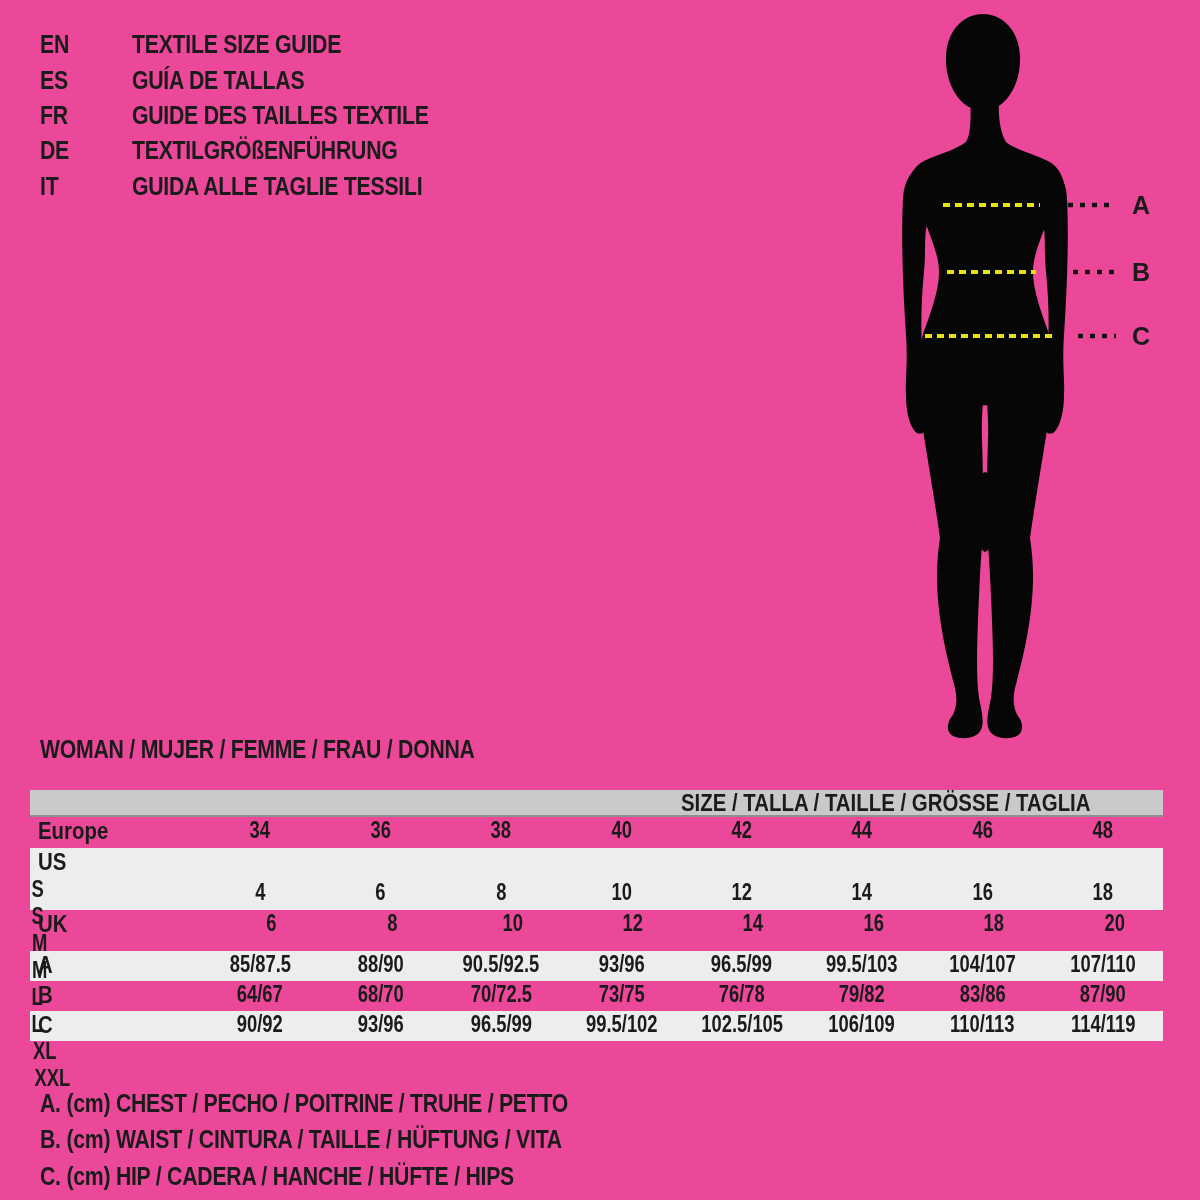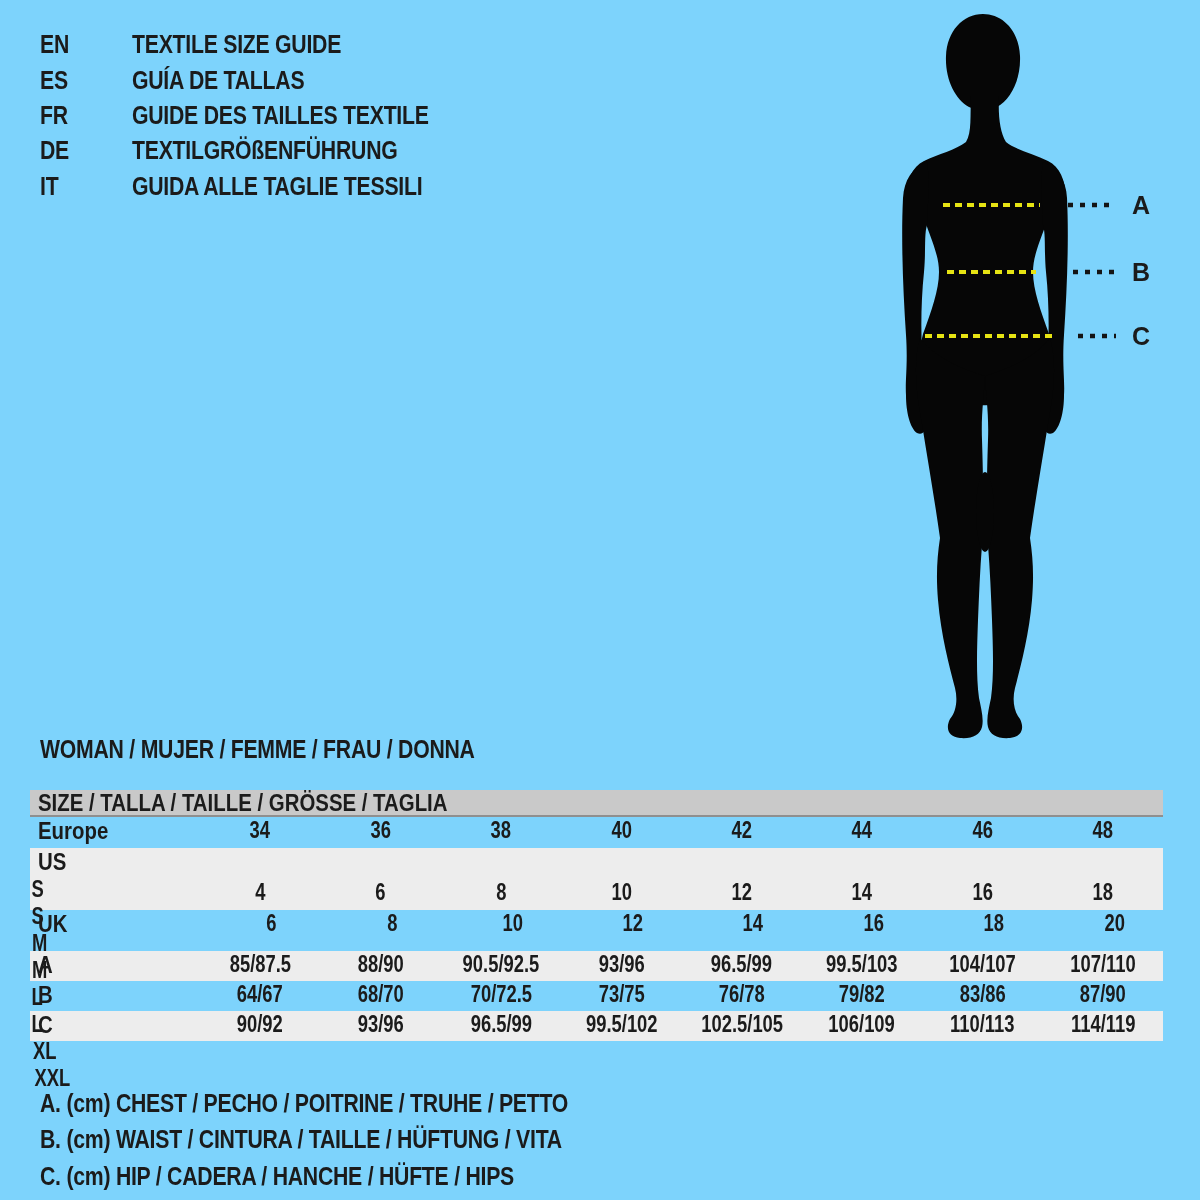--- a/index.html
+++ b/index.html
@@ -1,17 +1,17 @@
 <!DOCTYPE html>
 <html><head>
 <meta charset="utf-8">
 <style>
   html,body{margin:0;padding:0;background:#fff;}
   .canvas{
-    position:relative;width:1200px;height:1200px;background:#7dd3fc;
+    position:relative;width:1200px;height:1200px;background:#ec4899;
     font-family:"Liberation Sans", sans-serif;color:#1b1b1b;overflow:hidden;
   }
   
   .cond{display:inline-block;transform:scaleX(.85);transform-origin:0 50%;white-space:nowrap;}
   .cond-c{display:inline-block;transform:scaleX(.8);transform-origin:50% 50%;white-space:nowrap;}
 
   
   .lang-block{position:absolute;left:40px;top:27px;}
   .lang-row{display:flex;height:35.4px;align-items:center;font-weight:700;font-size:25px;letter-spacing:-.3px;}
   .lang-code{width:92px;}
@@ -22,21 +22,21 @@
   .measure-label{position:absolute;left:1127px;width:28px;height:26px;line-height:26px;
     text-align:center;font-weight:700;font-size:25px;}
 
   
   .woman-line{position:absolute;left:40px;top:735px;height:30px;display:flex;align-items:flex-start;
     font-weight:700;font-size:25px;letter-spacing:-.3px;}
 
   
   .size-table{position:absolute;left:30px;top:790px;width:1133px;font-weight:700;}
   .t-header{height:27px;box-sizing:border-box;border-bottom:2px solid #8f8f8f;
-    display:flex;align-items:center;padding-left:8px;font-size:24px;}
+    display:flex;align-items:center;padding-left:8px;font-size:24px;justify-content:flex-end;}
   .t-row{display:flex;align-items:flex-start;}
   .t-label{width:170px;box-sizing:border-box;padding-left:8px;font-size:24px;}
   .t-cell{flex:1;text-align:center;font-size:23px;}
 
   
   .legend-block{position:absolute;left:40px;top:1085px;}
   .legend-line{height:36.5px;display:flex;align-items:center;font-weight:700;font-size:25px;letter-spacing:-.3px;}
 </style>
 </head>
 <body>

